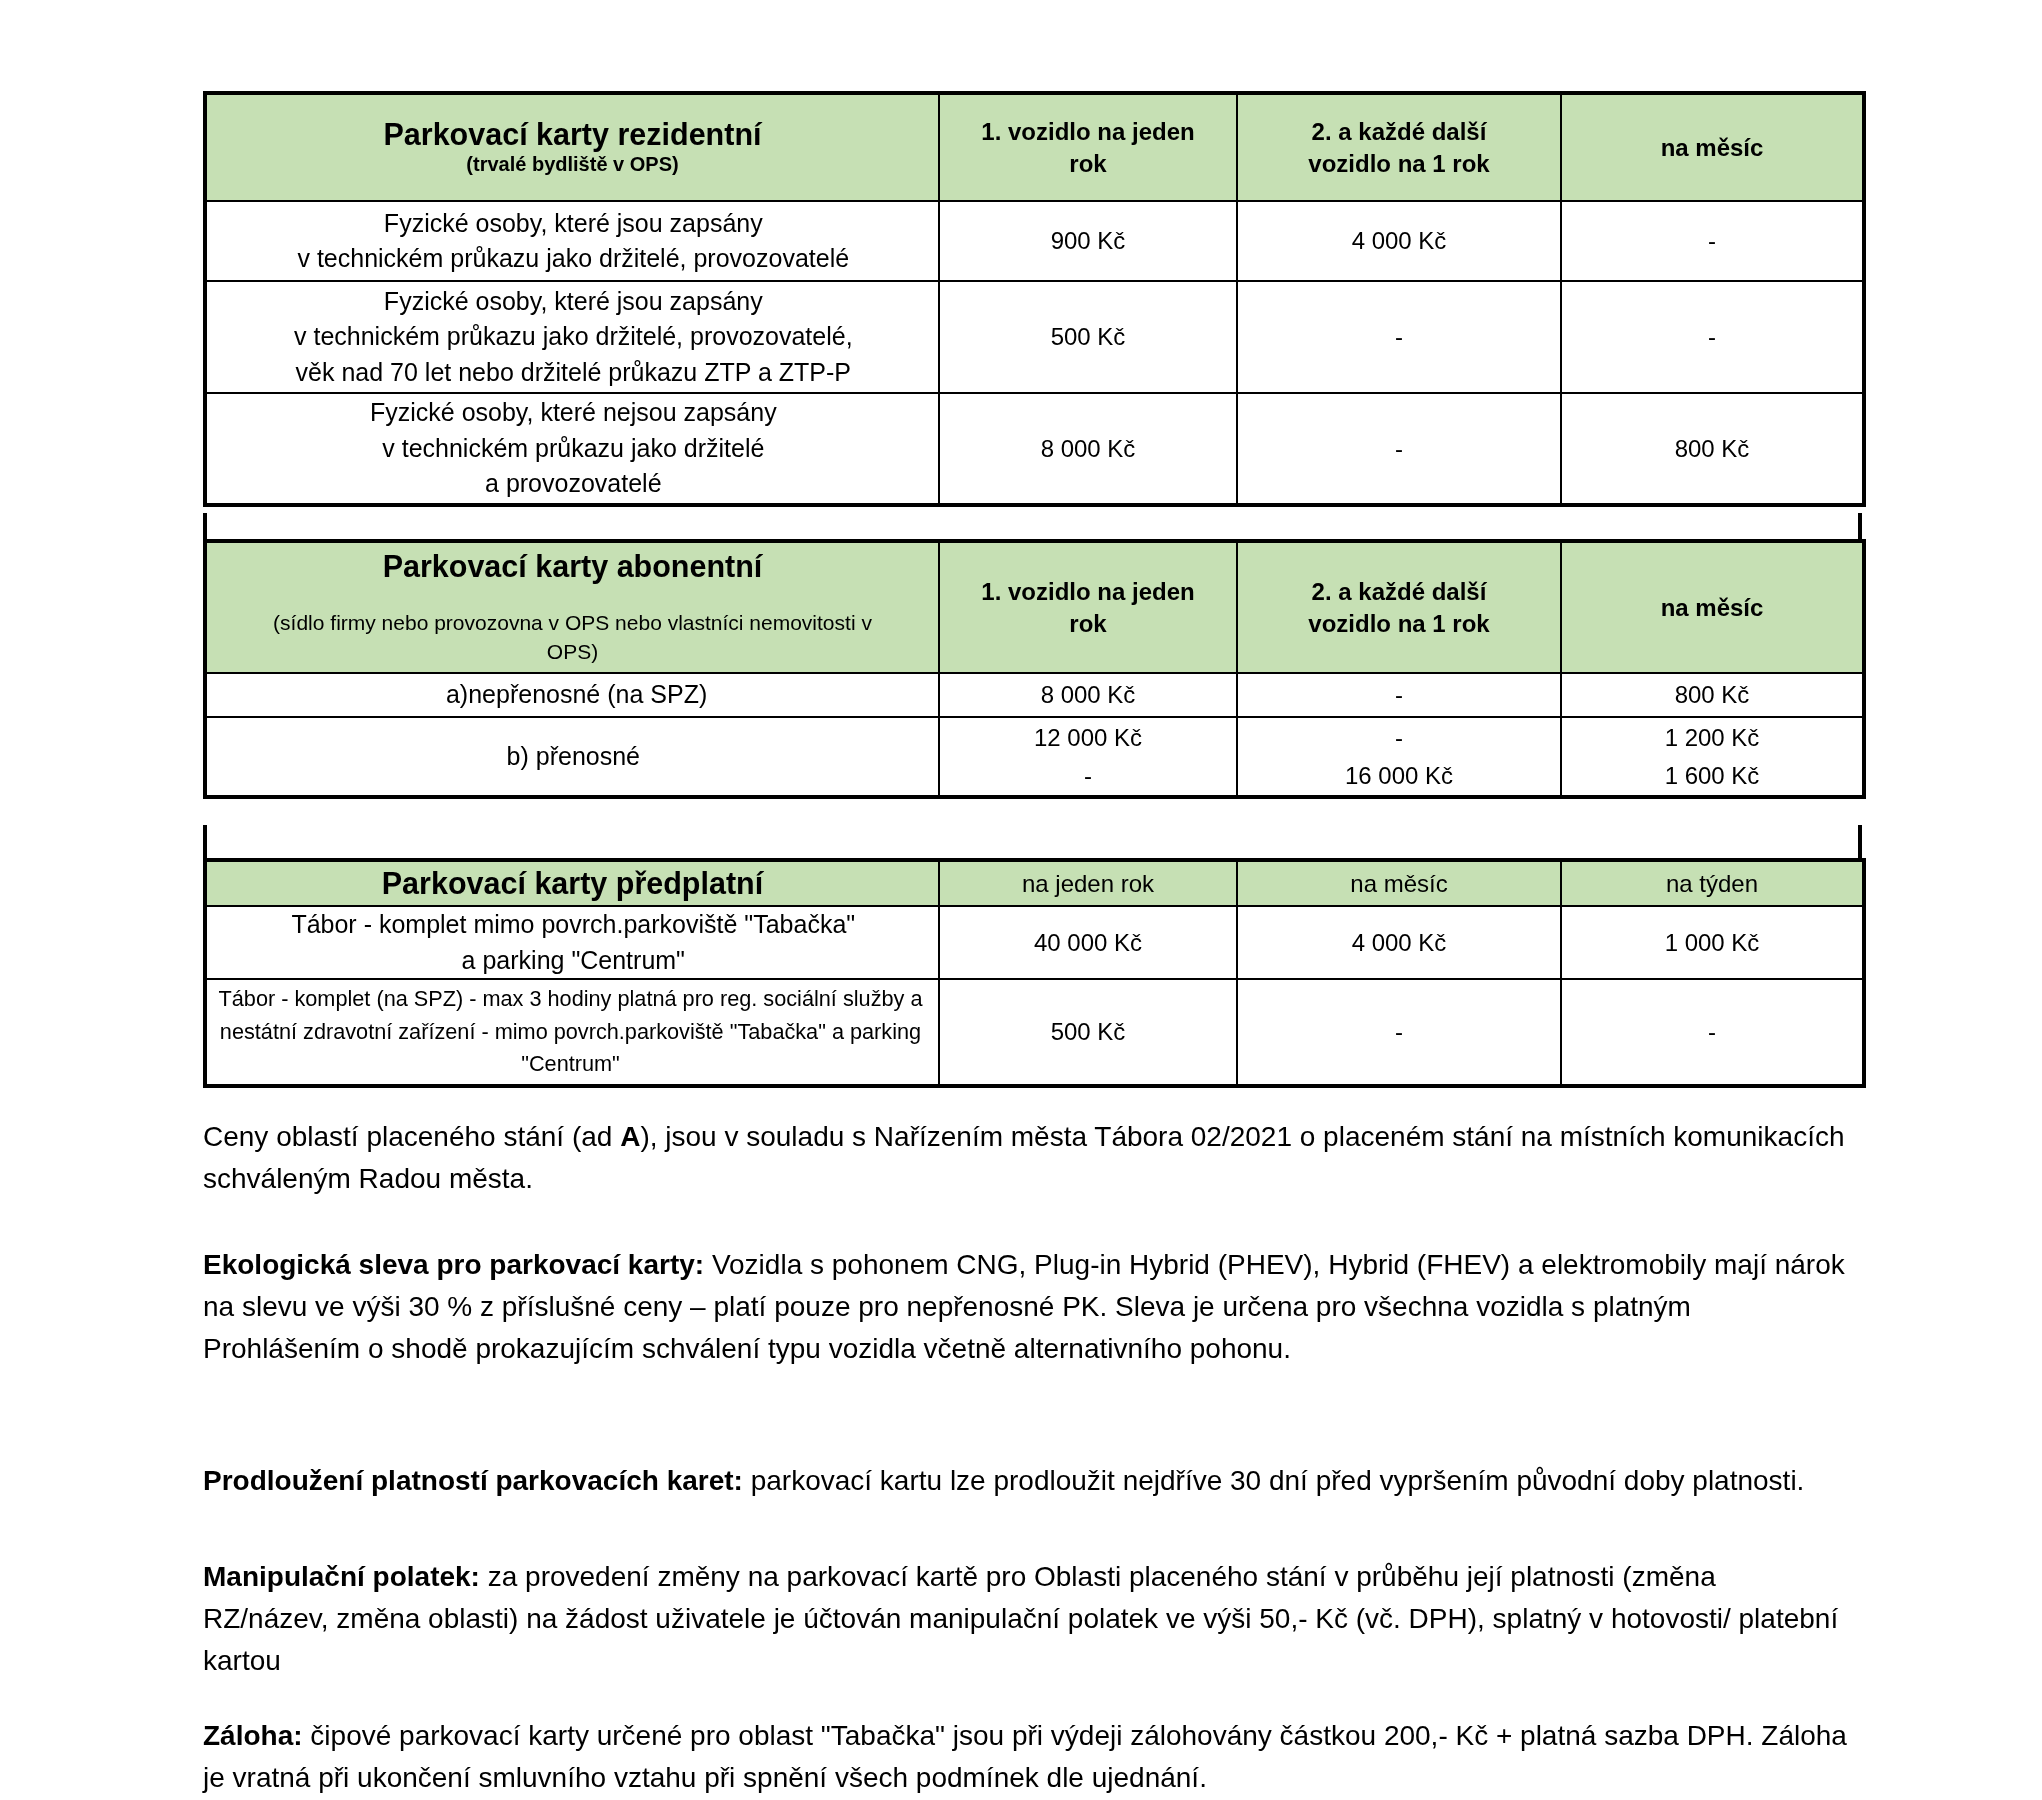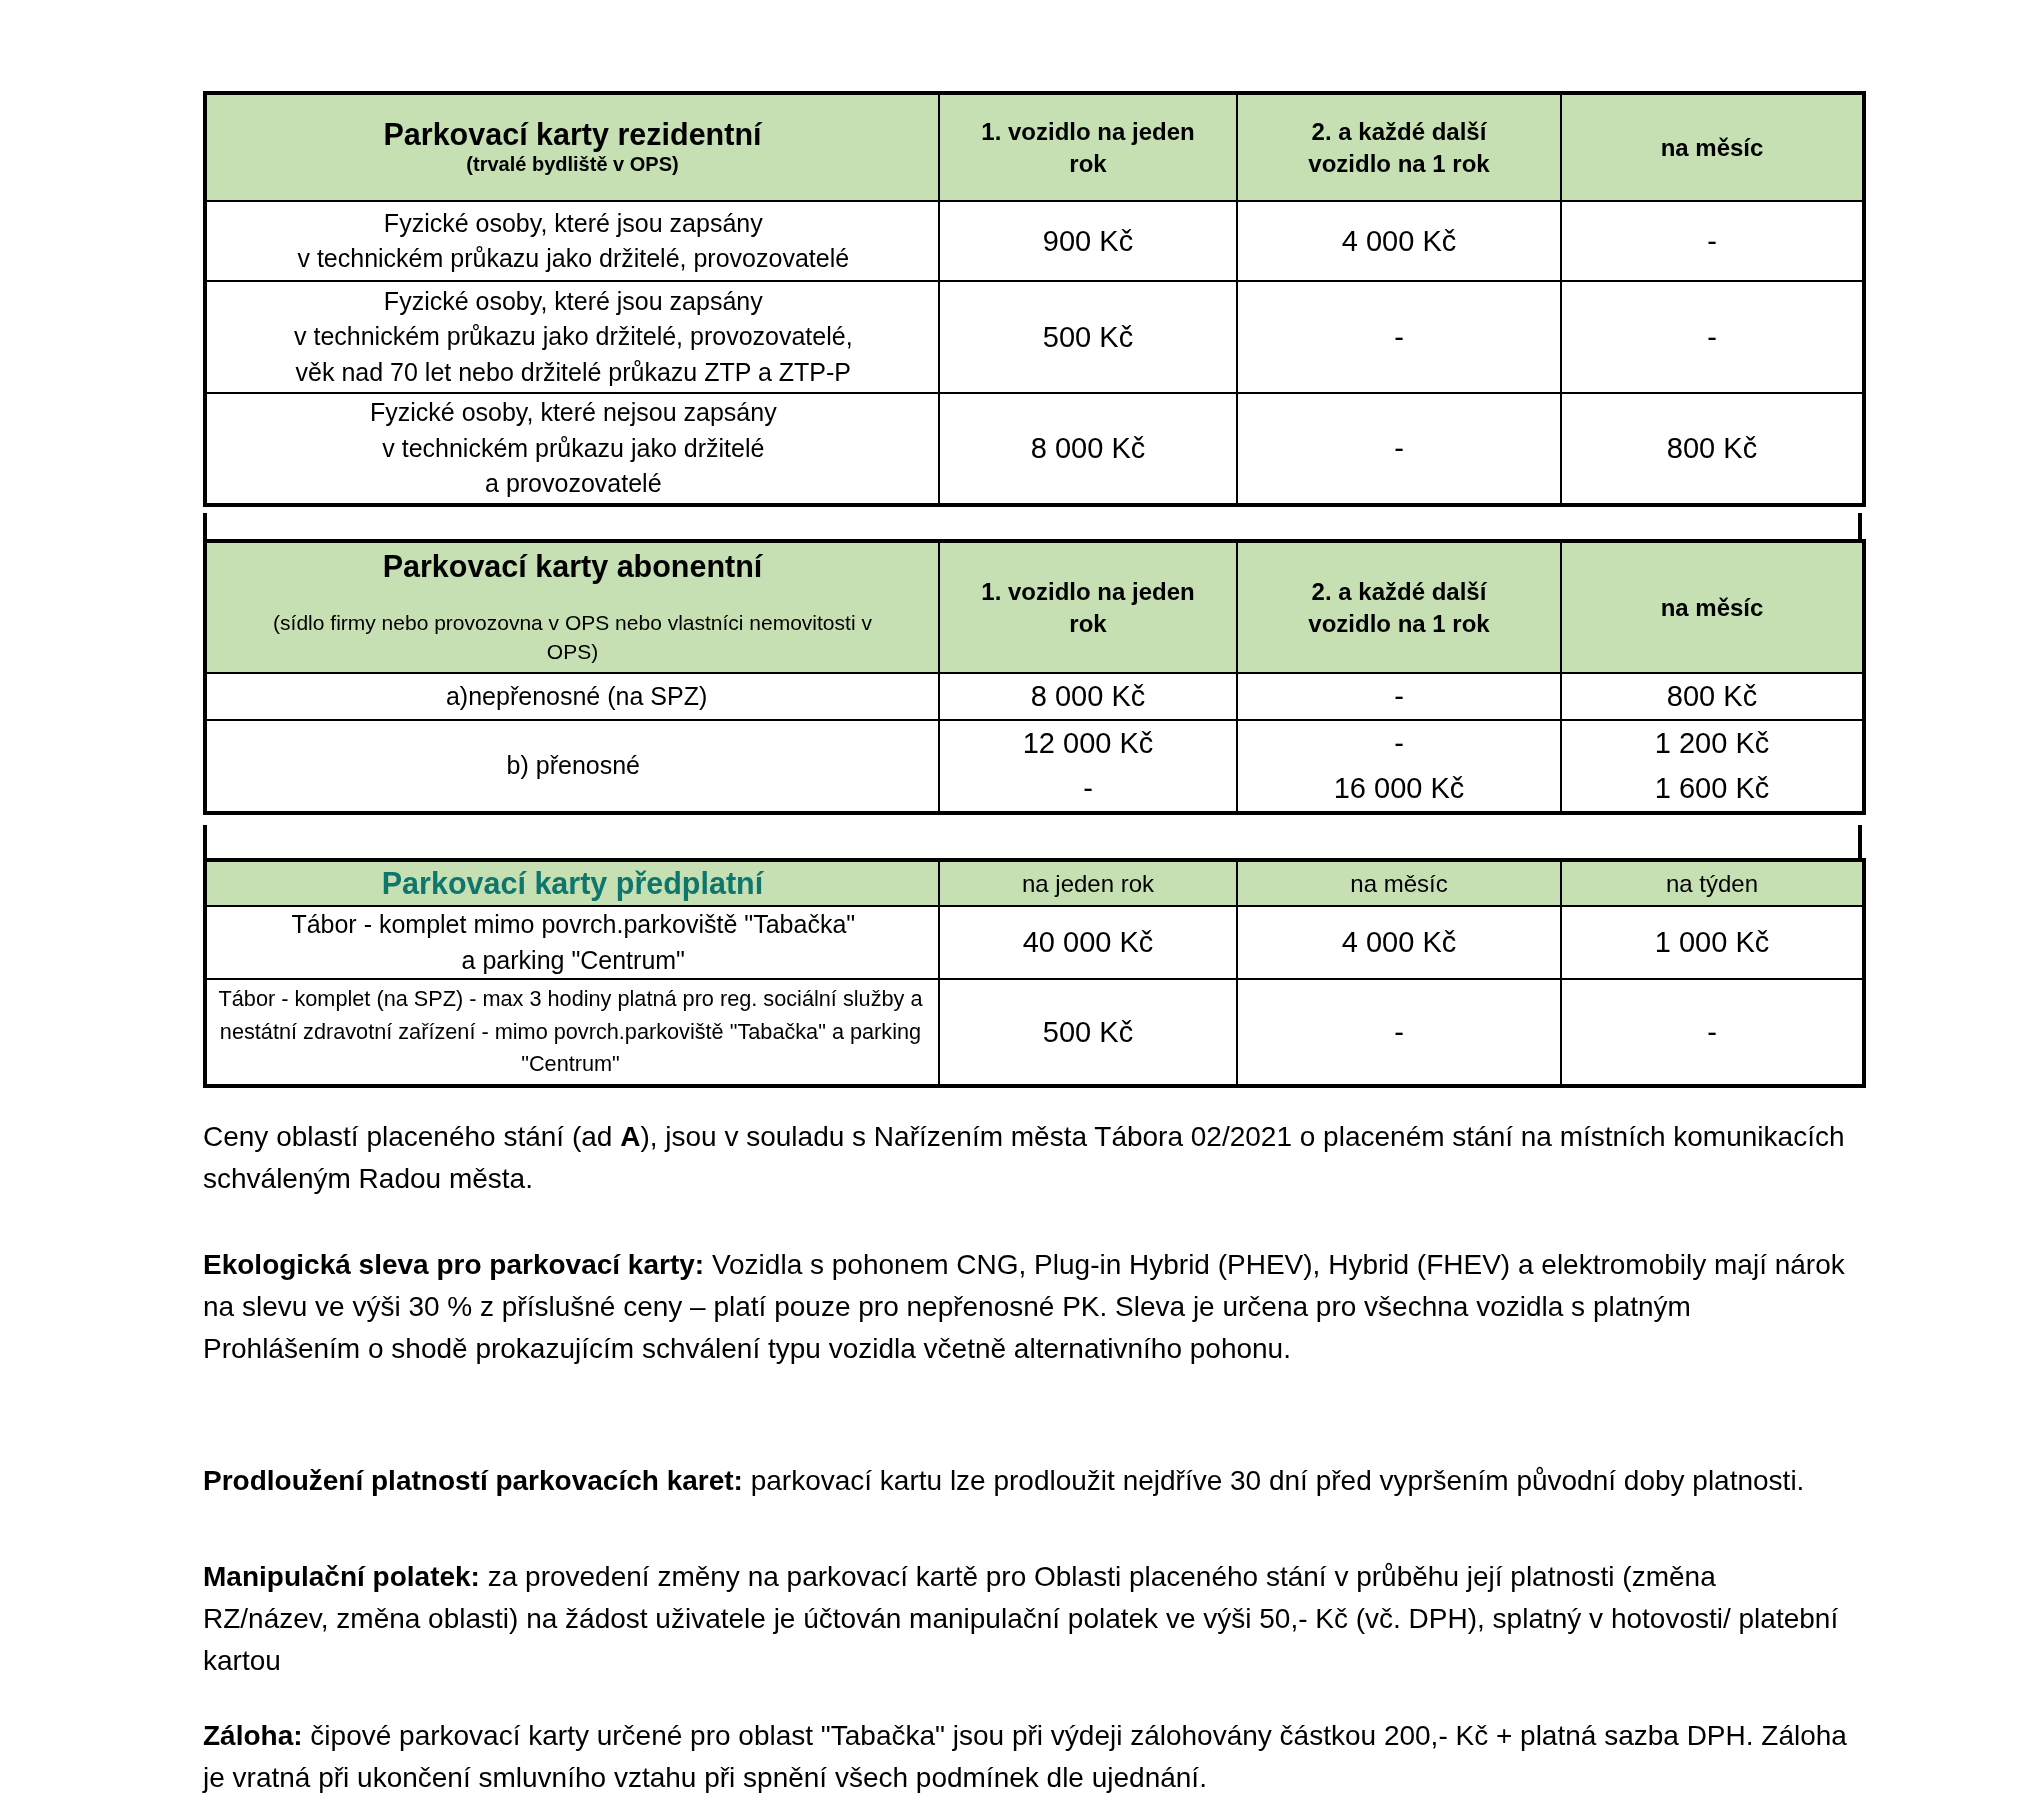--- a/index.html
+++ b/index.html
@@ -32,31 +32,31 @@
 
   .hdr { background: #c6e0b4; }
   .h-cell { text-align: center; }
   .h-title { font-weight: bold; font-size: 30.5px; line-height: 1.15; }
   .h-sub   { font-weight: bold; font-size: 20px; line-height: 1.2; }
   .h-sub2  { font-weight: normal; font-size: 21px; line-height: 1.35; padding: 0 48px; }
   .h-col   { font-weight: bold; font-size: 24px; line-height: 1.3; text-align: center; white-space: pre-line; }
   .h-col-plain { font-weight: normal; font-size: 24px; text-align: center; }
   .h-flex { display: flex; flex-direction: column; justify-content: space-between; align-items: center; padding: 9.6px 6.4px 11.2px 6.4px; height: 100%; }
   .h-flex2 { display: flex; flex-direction: column; justify-content: center; align-items: center; gap: 25px; padding: 4.8px 6.4px; height: 100%; }
-  .green-title { color: #0f766e; }
+  .green-title { color: #000000; }
 
   .lbl {
     font-size: 25px; line-height: 1.42;
     text-align: center; padding-left: 6.4px; padding-right: 4.8px;
     white-space: pre-line;
   }
   .lbl-pad { padding-left: 13px; }
   .lbl-small { font-size: 21.7px; line-height: 1.5; white-space: normal; padding-left: 8px; padding-right: 12px; }
   .val {
-    font-size: 29px; line-height: 1.55;
+    font-size: 24px; line-height: 1.55;
     text-align: center; white-space: pre-line;
   }
 
   .spacer {
     position: absolute; left: 203px; width: 1659px;
     border-left: 4.8px solid #000; border-right: 4.8px solid #000;
     background: #fff;
   }
   #spacer1 { top: 513px; height: 26px; }
   #spacer2 { top: 825px; height: 34px; }

